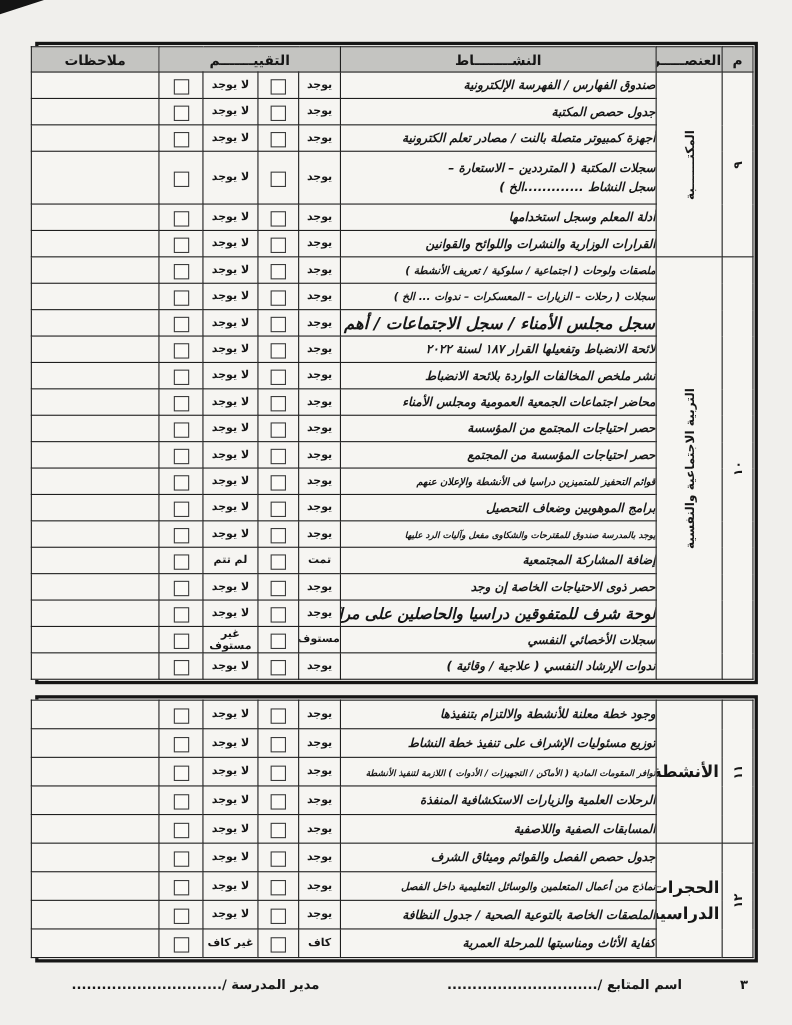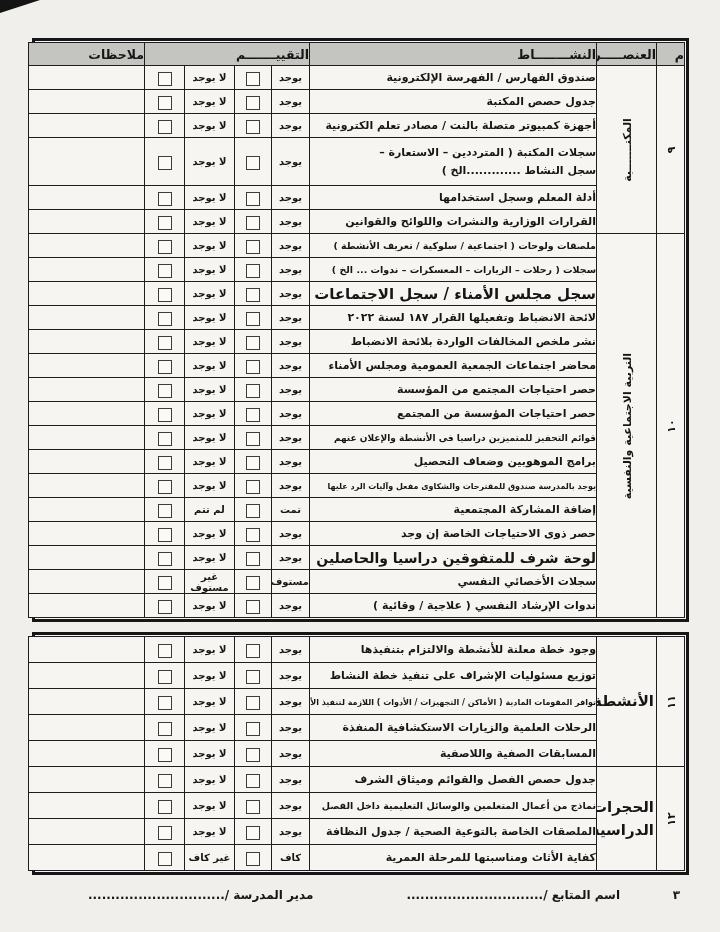--- a/index.html
+++ b/index.html
@@ -20,47 +20,47 @@
     border:3px solid #161616;padding:1px;background:#f6f5f2;
   }
   .tbl1{top:38px;}
   .tbl2{top:632px;}
   table.grid{border-collapse:collapse;table-layout:fixed;width:100%;direction:rtl;background:#f6f5f2;}
   table.grid th,table.grid td{
     border:1.5px solid #1e1e1e;padding:0;overflow:hidden;
     font-weight:bold;box-sizing:border-box;
   }
   table.grid th{
-    background:#c4c4c1;font-size:12.5px;height:23px;text-align:right;
+    background:#c4c4c1;font-size:12.5px;height:23px;text-align:center;
     letter-spacing:0;
   }
   .tbl1 tbody td{height:24px;}
   .tbl2 tbody td{height:26px;}
   tr.row-tall td{height:48px;}
   td.act{text-align:right;padding:0 5px;font-size:11px;}
-  td.act .txt{white-space:nowrap;display:inline-block;}
+  td.act .txt{white-space:nowrap;display:inline-block;font-style:italic;}
   td.act .txt.pre{white-space:pre-line;line-height:1.55;}
   td.lbl{text-align:center;font-size:10px;}
   td.cbcell{text-align:center;}
   .checkbox{
     display:inline-block;width:12px;height:12px;
     border:1.6px solid #3c3c3c;background:#fbfaf7;vertical-align:middle;
   }
   td.vcell{position:relative;overflow:visible;text-align:center;vertical-align:middle;}
   .vtext{
     position:absolute;top:50%;left:50%;
     transform:translate(-50%,-50%) rotate(-90deg);
     white-space:nowrap;font-size:11px;font-weight:bold;
   }
   .numtext{font-size:11px;}
   .elem-h{font-size:15px;text-align:center;line-height:1.5;padding:0 2px;}
   .footer-item{position:absolute;top:888px;font-size:12px;font-weight:bold;white-space:nowrap;}
   #page-number{right:40px;}
   #follower{right:100px;}
-  #principal{left:88px;}
+  #principal{left:65px;}
 </style>
 </head>
 <body>
 
 <div class="scan-corner"></div>
 
 <div id="tables-root">
     <div class="tbl-wrap tbl1">
       <table class="grid">
         <colgroup>

